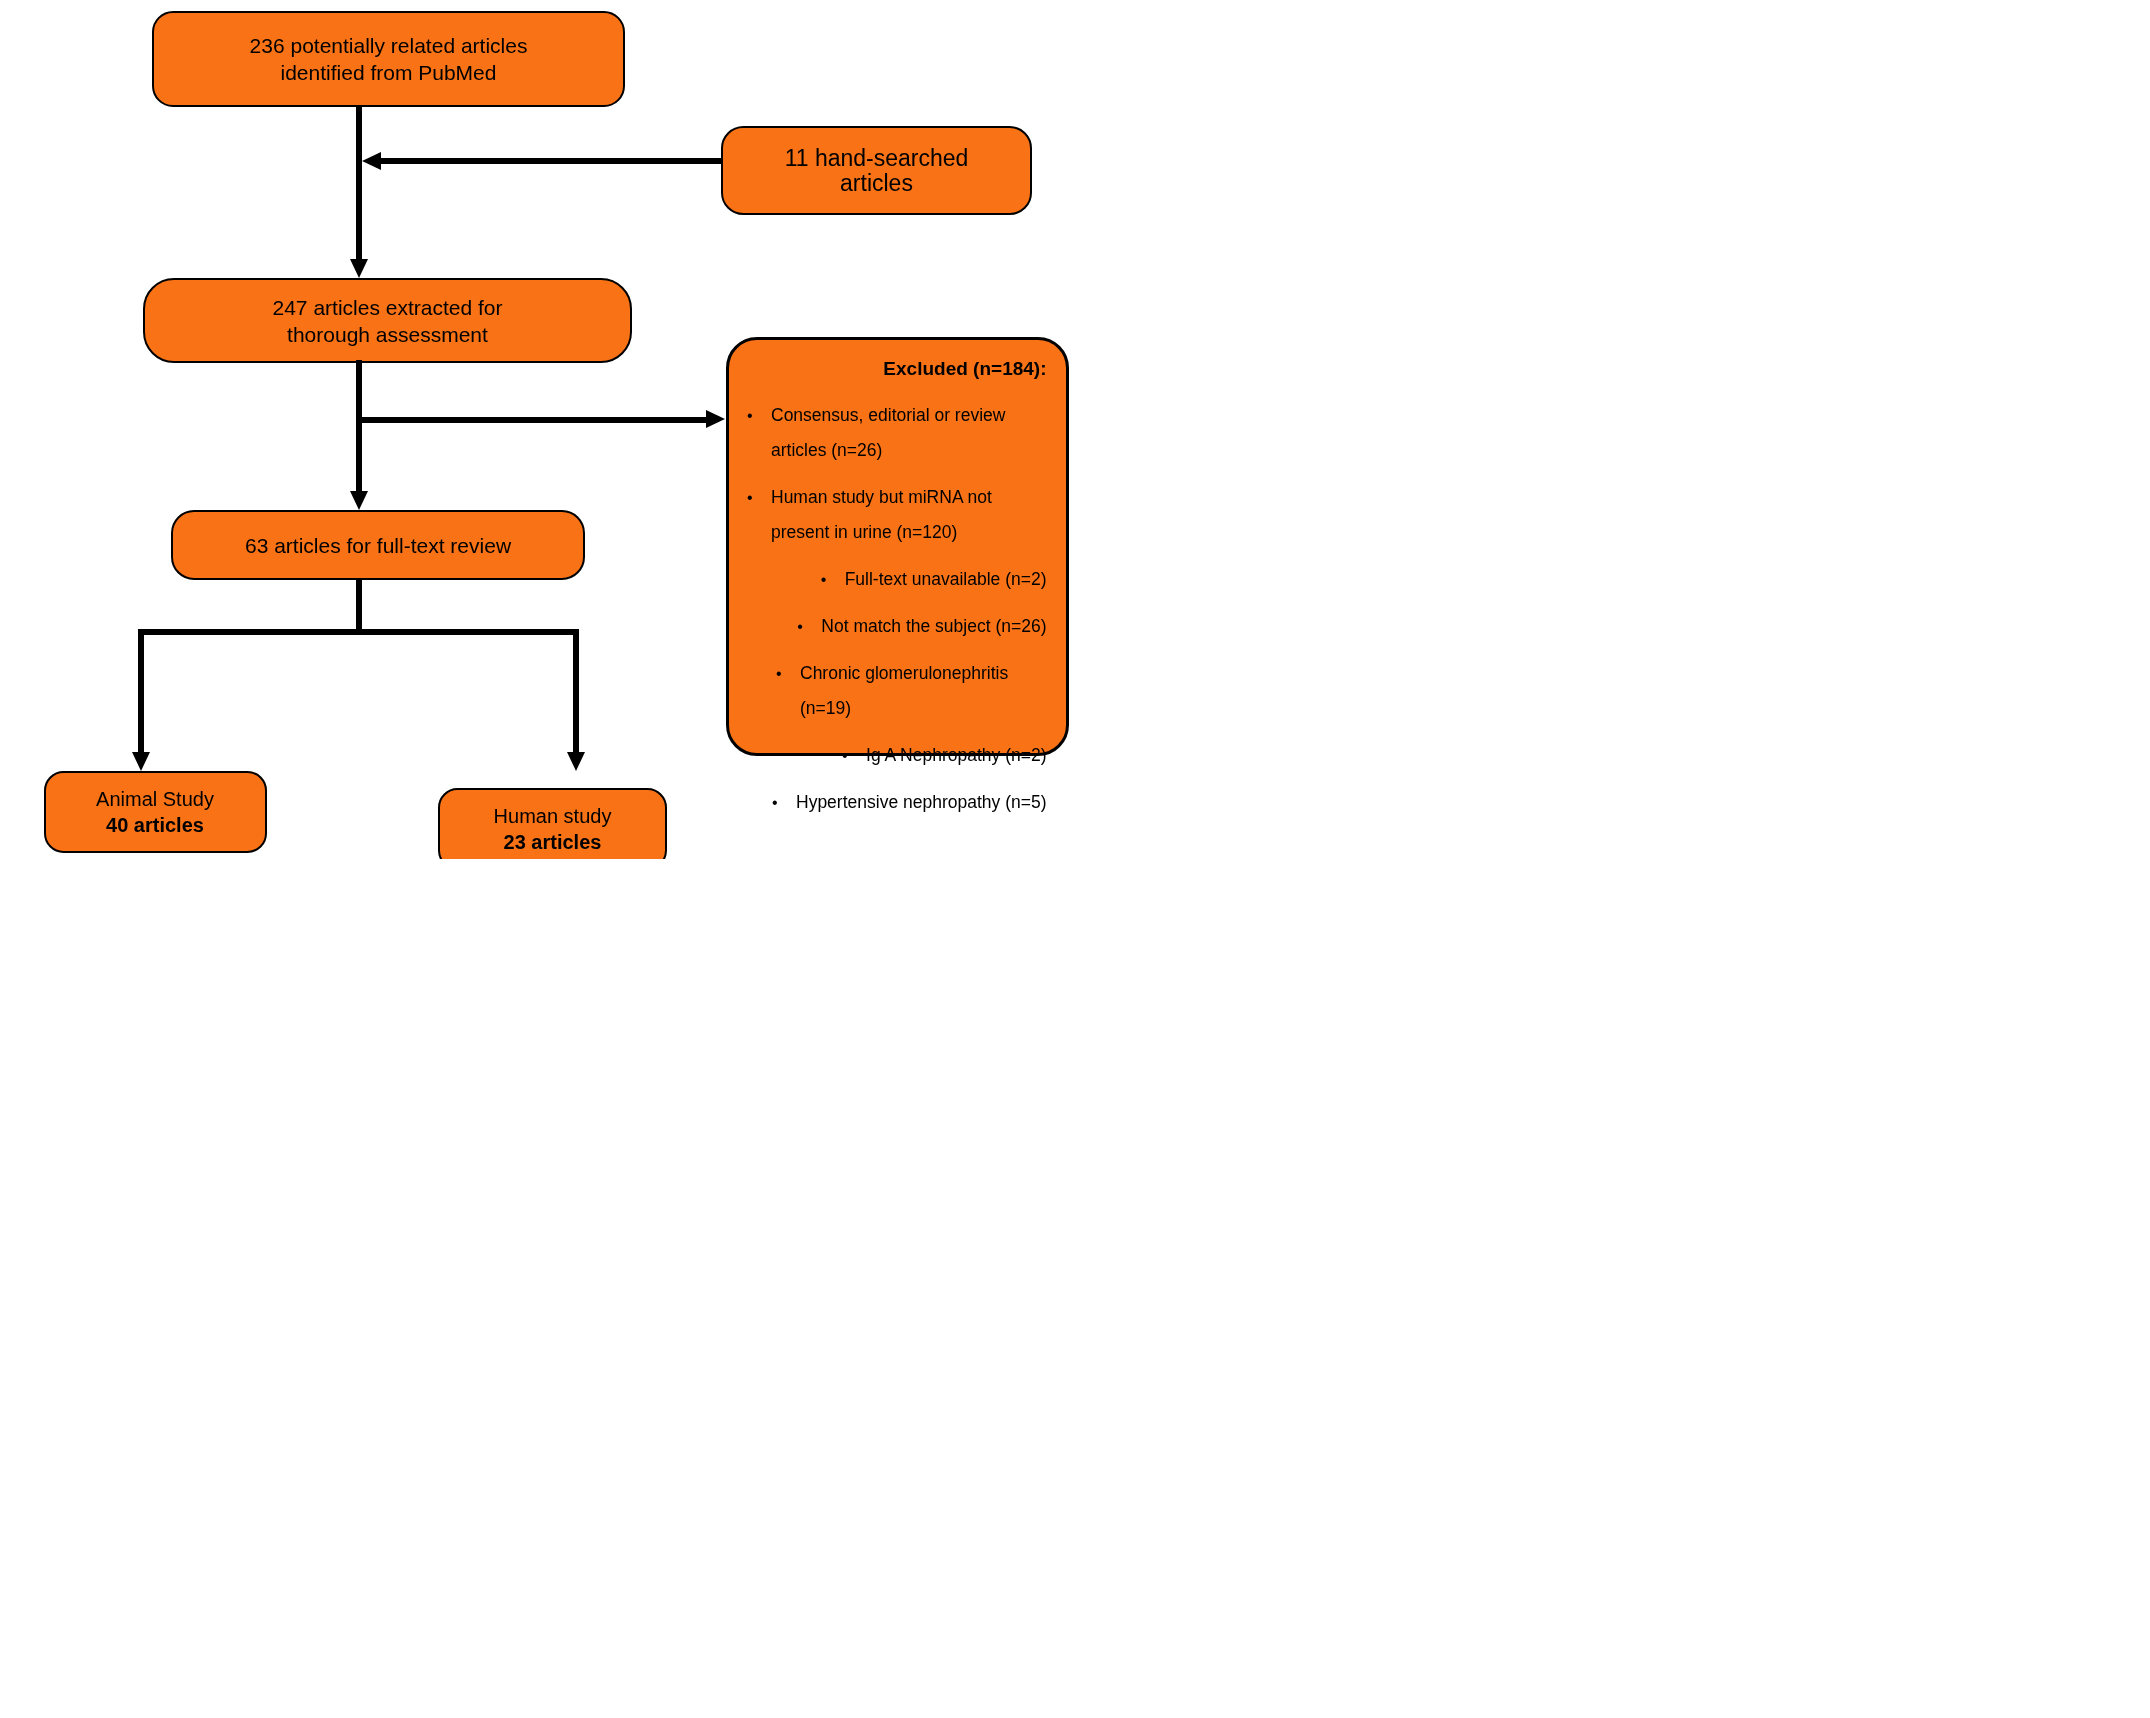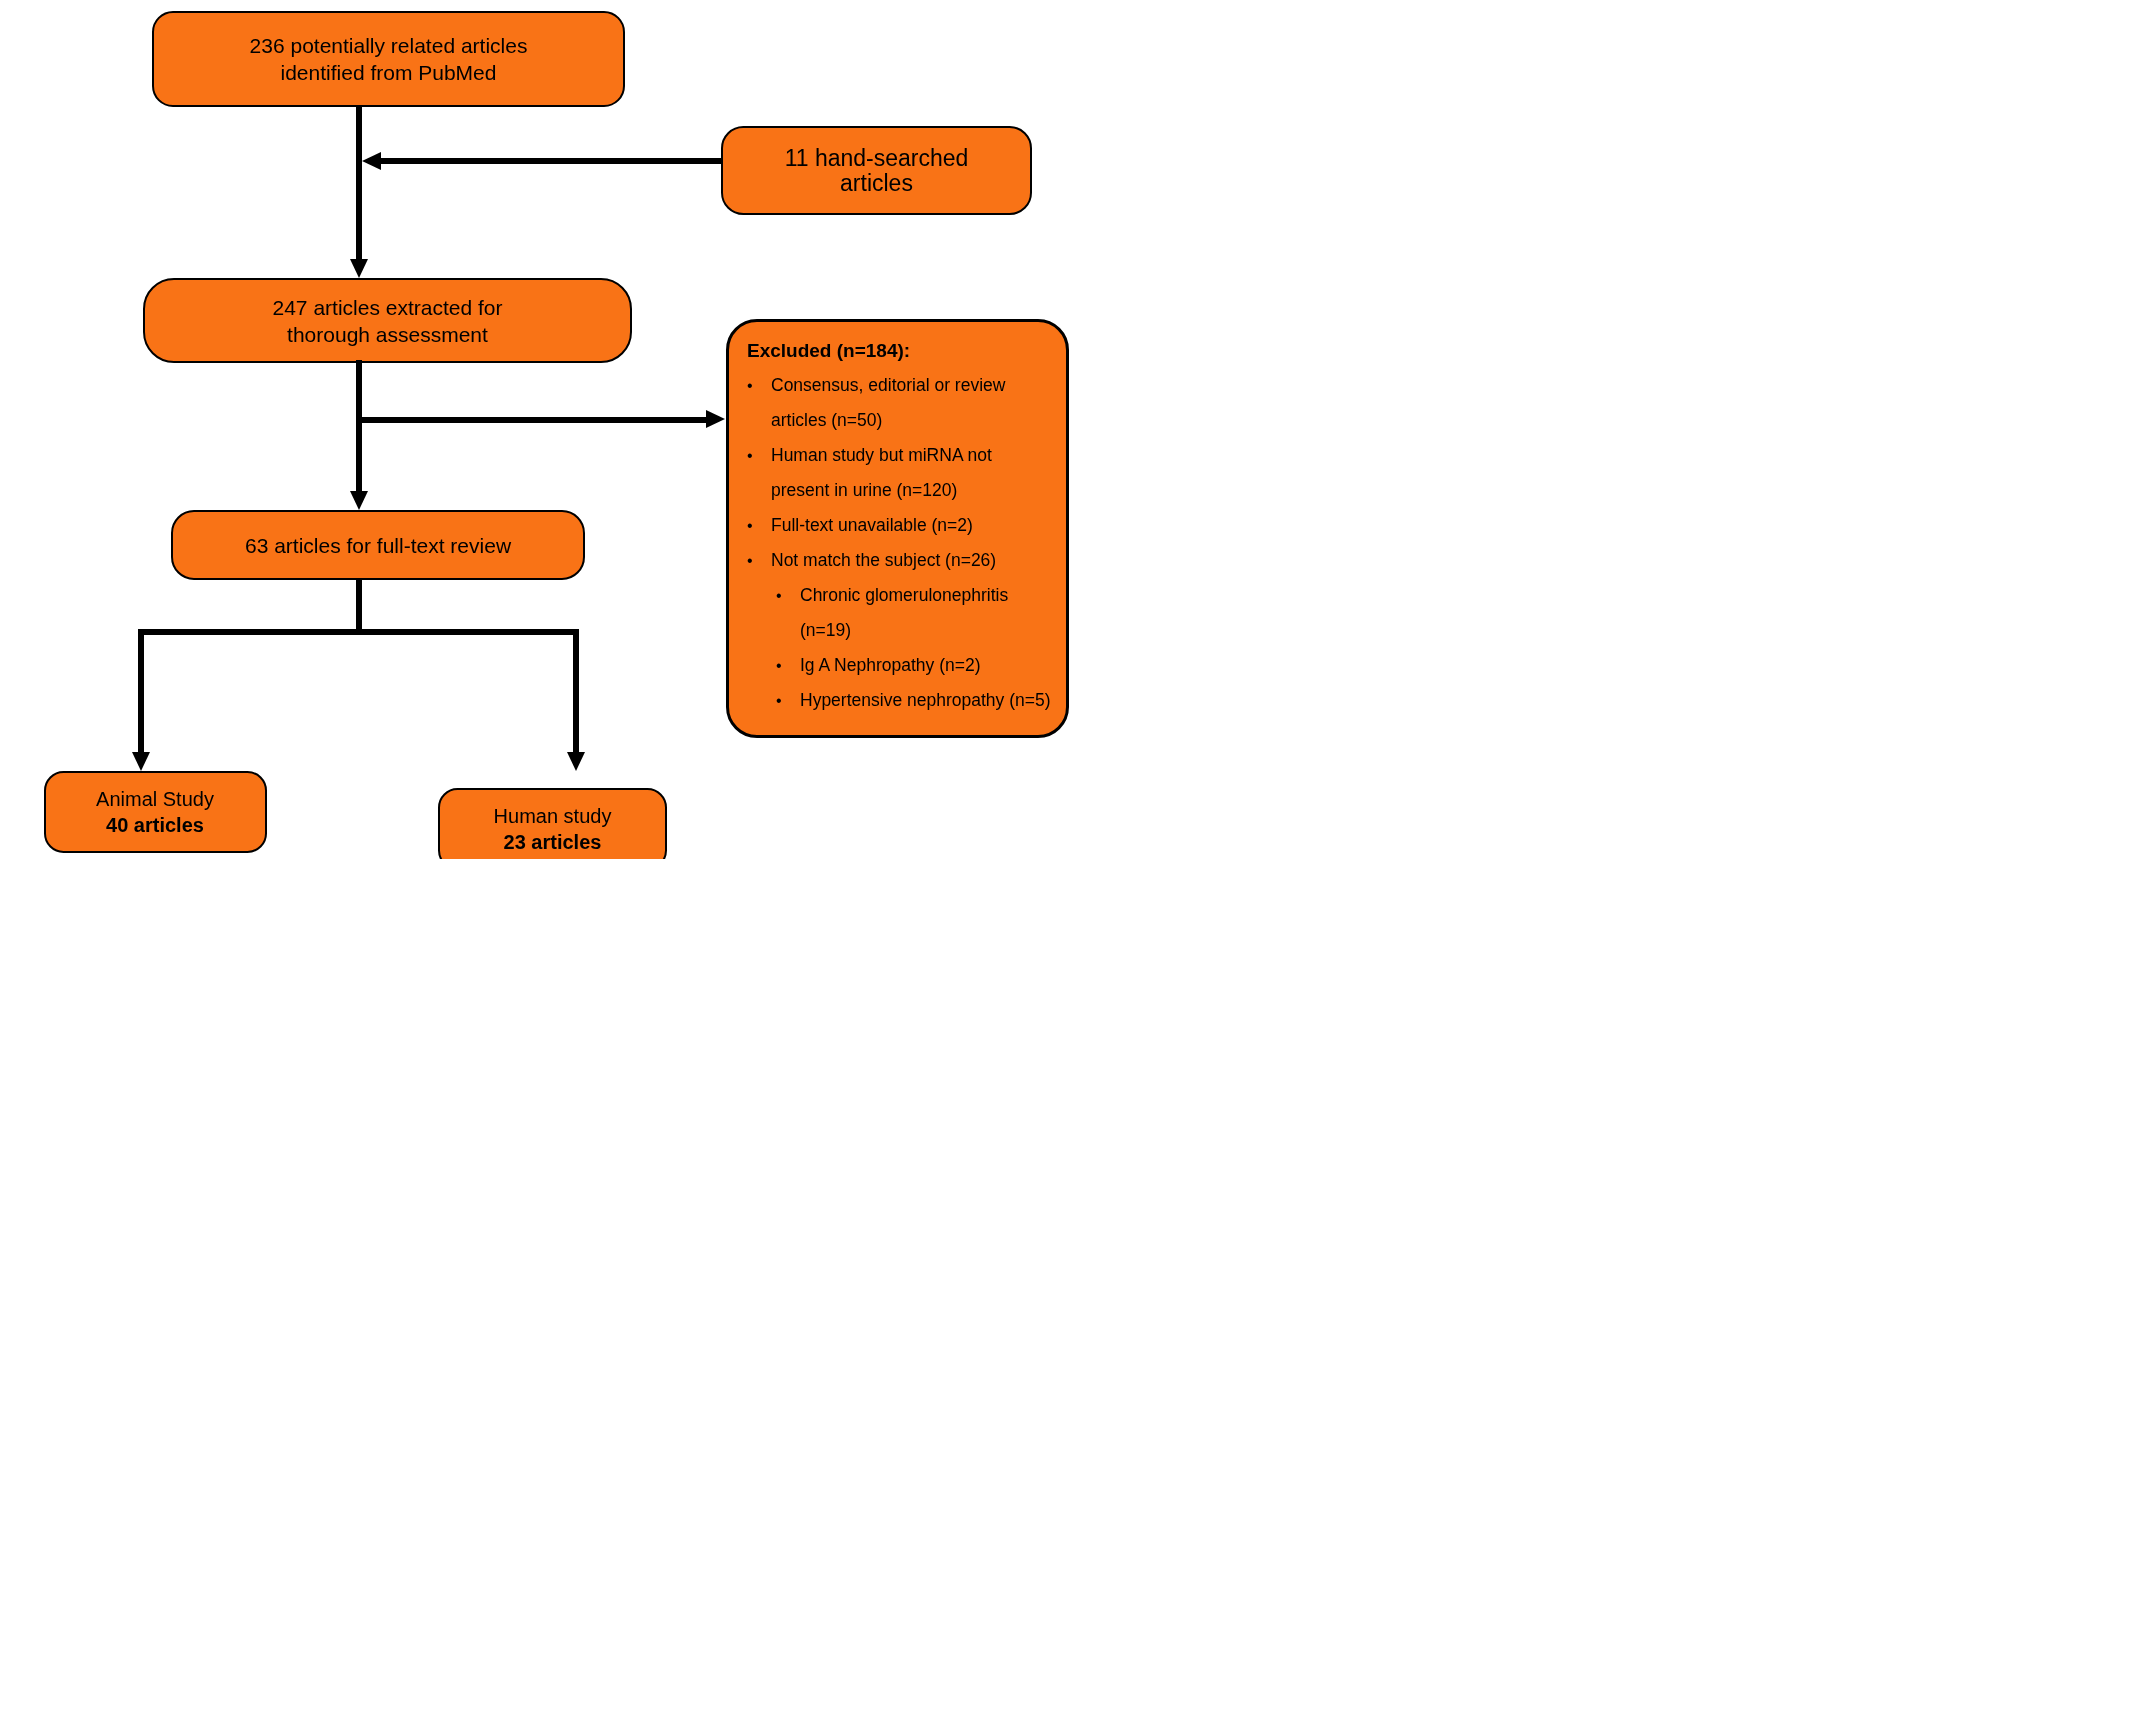--- a/index.html
+++ b/index.html
@@ -40,24 +40,25 @@
   
   .n-pubmed    { left: 152px;  top: 11.2px;   width: 473px; height: 96px; border-radius: 21px; }
   .n-hand      { left: 721px; top: 126px;  width: 311px; height: 89px; border-radius: 22.3px; }
   .n-extracted { left: 143px;  top: 278px;  width: 489px; height: 85px; border-radius: 31px; }
   .n-fulltext  { left: 171px;  top: 510px;  width: 414px; height: 70px; border-radius: 23px; }
   .n-animal    { left: 19.5px;   top: 771px; width: 223px; height: 82px; border-radius: 19.5px; margin-left: 24px; }
   .n-human     { left: 438px;  top: 788px; width: 229px; height: 82px; border-radius: 19.5px; }
 
   
   .n-excluded {
-    left: 726px; top: 319px; width: 343px; height: 419px;
+    left: 726px; top: 337px; width: 343px; height: 419px;
     border-radius: 31px; border-width: 3.5px;
-    align-items: flex-start; justify-content: flex-start; text-align: left;
+    align-items: flex-end; justify-content: flex-start; text-align: left;
     padding: 11.2px 19.5px 11.2px 18px;
+    gap: 12px;
   }
   .exc-title {
     font-size: 19px;
     font-weight: 700;
     line-height: 35px;
   }
   .exc-item {
     display: flex;
     font-size: 17.5px;
     line-height: 35px;
@@ -96,21 +97,21 @@
 
   <div class="node n-extracted">
     <div class="ln">247 articles extracted for</div>
     <div class="ln">thorough assessment</div>
   </div>
 
   <div class="node n-excluded">
     <div class="exc-title">Excluded (n=184):</div>
     <div class="exc-item lvl1">
       <span class="bullet">•</span>
-      <span class="itxt">Consensus, editorial or review articles (n=50)</span>
+      <span class="itxt">Consensus, editorial or review articles (n=26)</span>
     </div>
     <div class="exc-item lvl1">
       <span class="bullet">•</span>
       <span class="itxt">Human study but miRNA not present in urine (n=120)</span>
     </div>
     <div class="exc-item lvl1">
       <span class="bullet">•</span>
       <span class="itxt nw">Full-text unavailable (n=2)</span>
     </div>
     <div class="exc-item lvl1">

